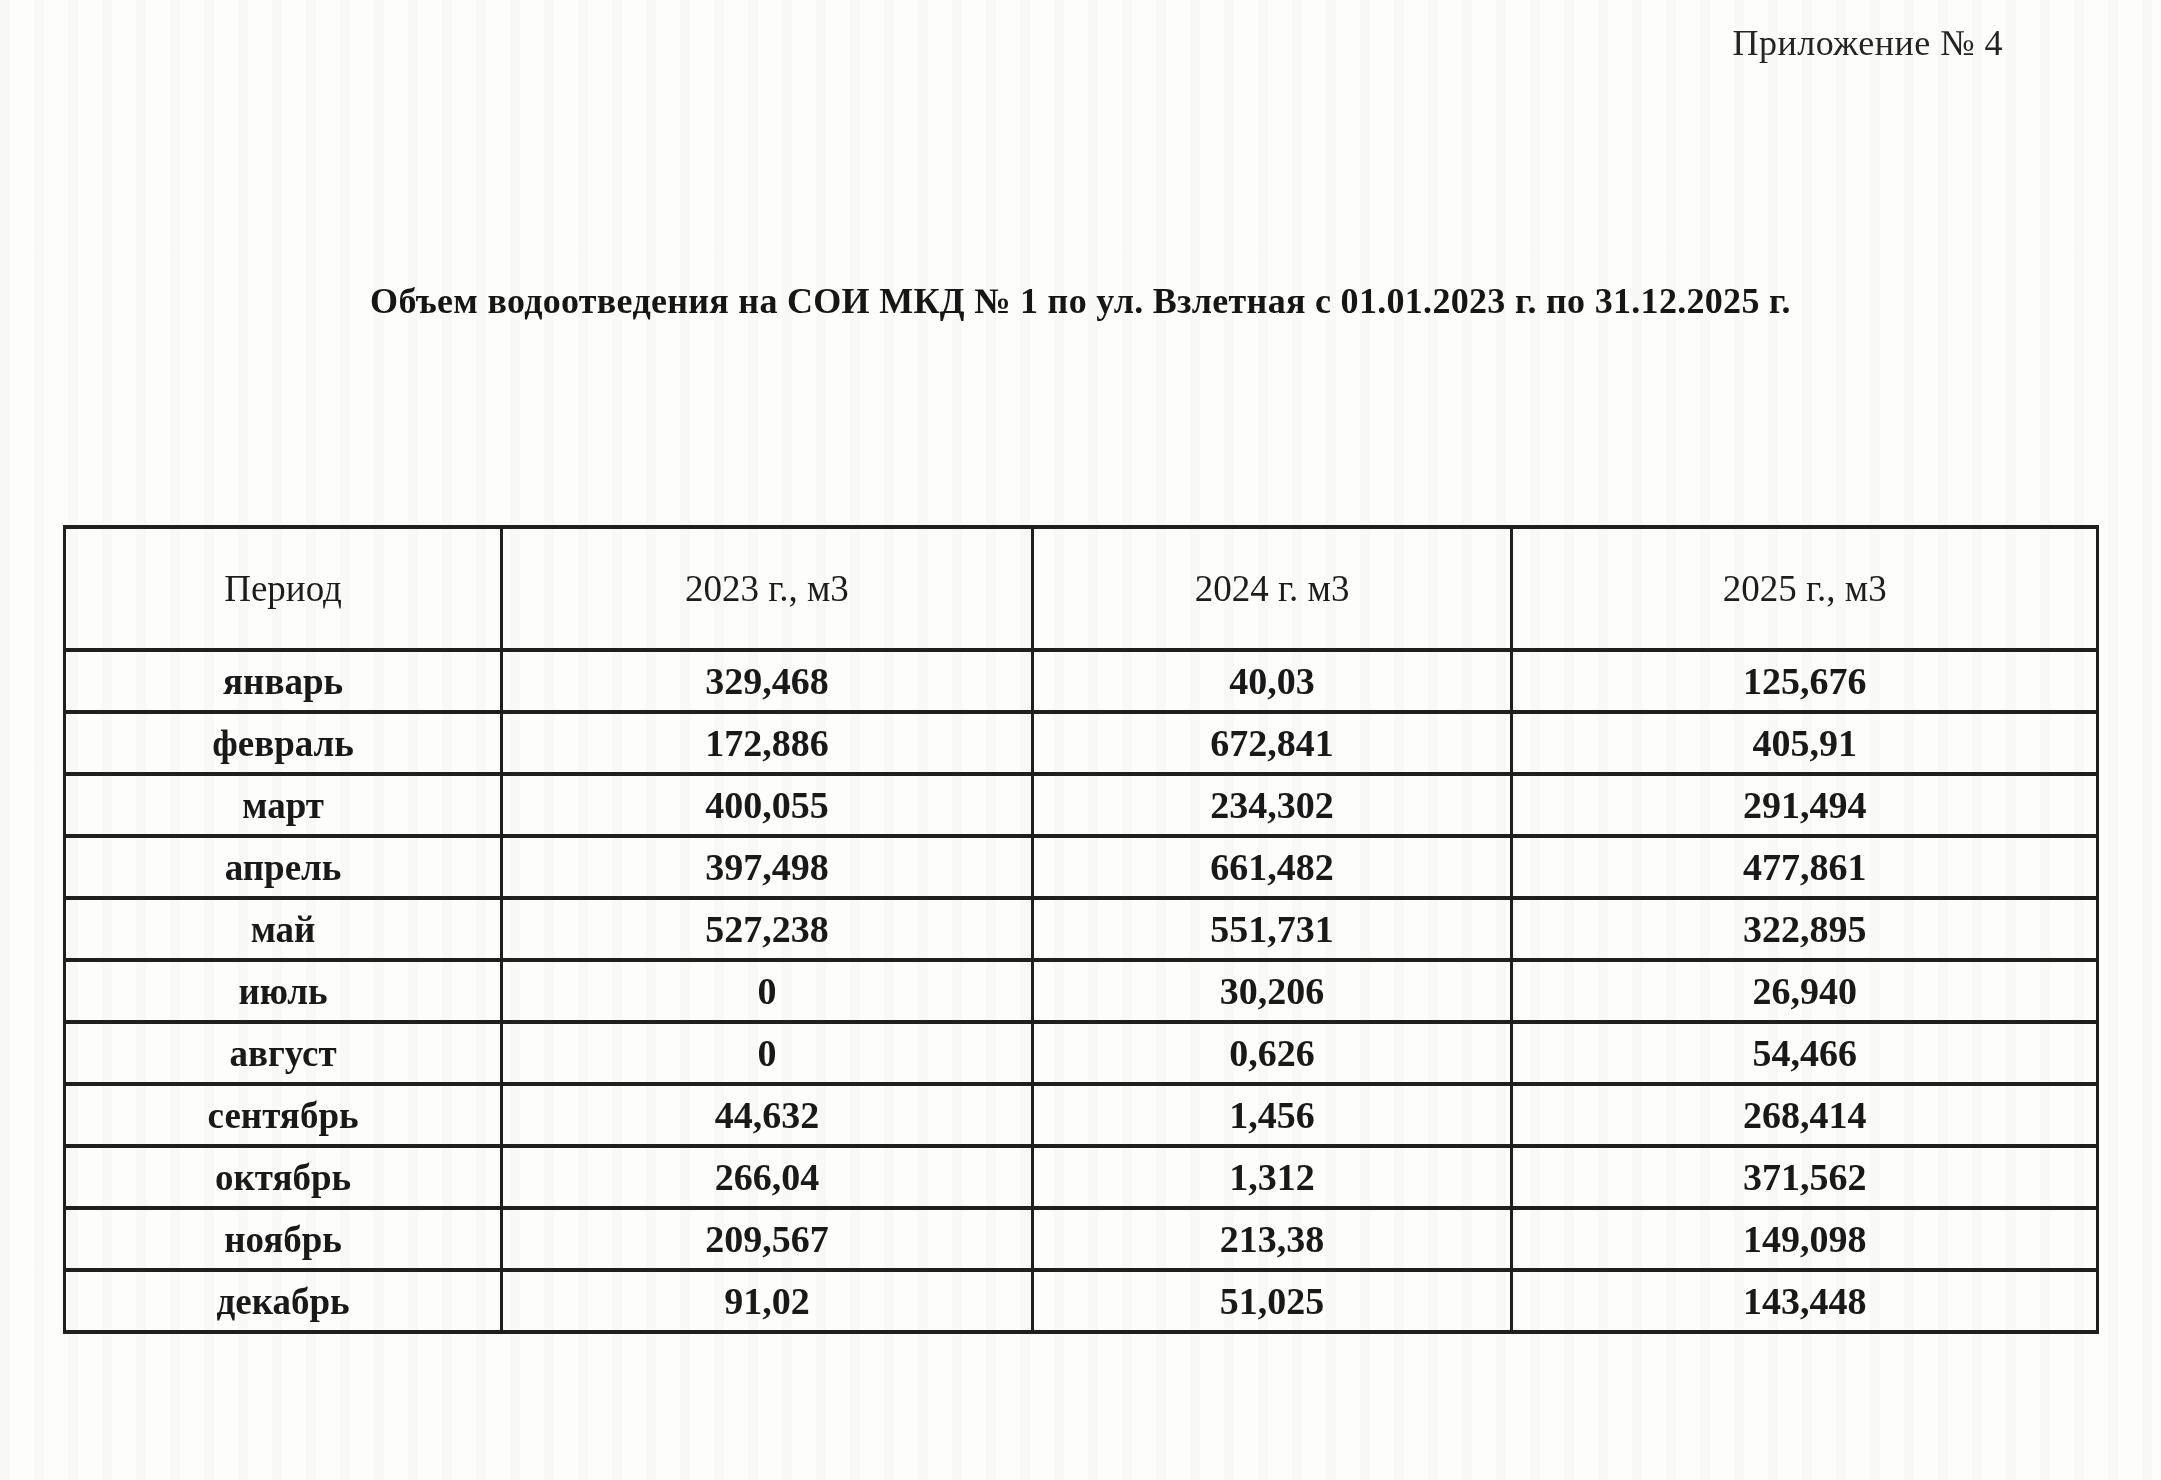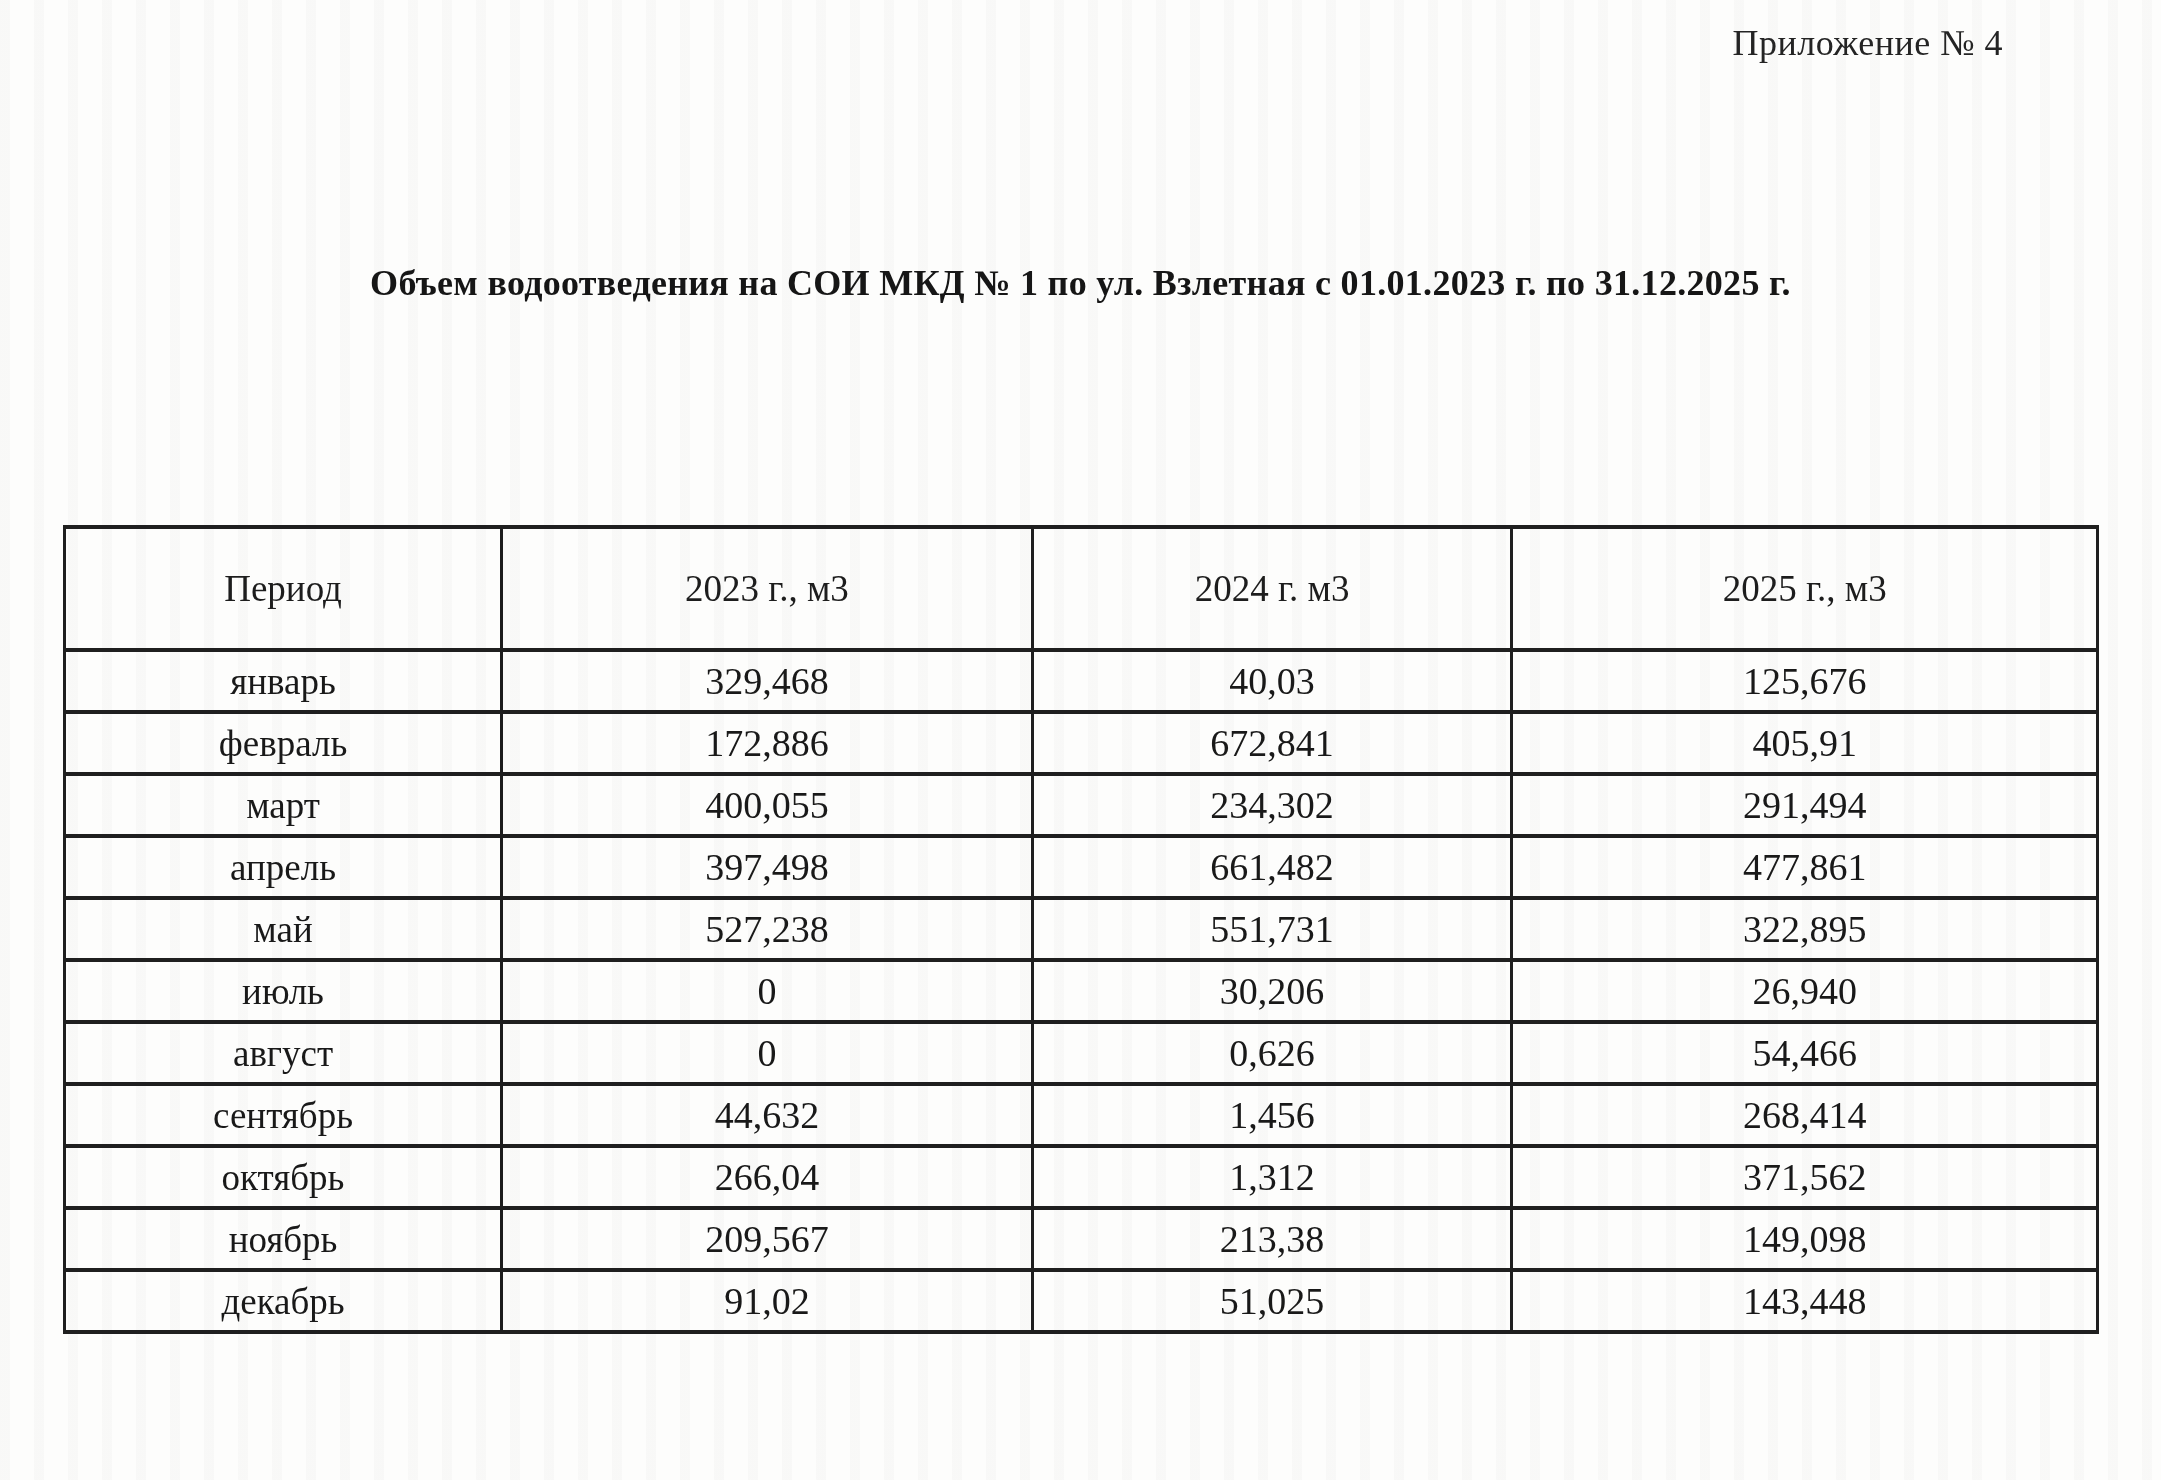--- a/index.html
+++ b/index.html
@@ -24,21 +24,21 @@
     position: absolute;
     top: 22px;
     right: 158px;
     font-size: 36px;
     letter-spacing: 0.5px;
     color: #242424;
     font-family: Liberation Serif, serif;
   }
   .doc-title {
     position: absolute;
-    top: 262px;
+    top: 280px;
     left: 0;
     width: 100%;
     margin: 0;
     text-align: center;
     font-size: 36px;
     font-weight: bold;
     letter-spacing: 0.3px;
     color: #161616;
   }
   table.volume-table {
@@ -68,20 +68,21 @@
   }
   .volume-table thead th {
     height: 119px;
     font-size: 37px;
     color: #1d1d1d;
   }
   .volume-table tbody td {
     height: 58px;
     font-size: 38px;
     color: #191919;
+    font-weight: bold;
   }
   .volume-table tbody td.period {
     font-size: 37px;
   }
 </style>
 </head>
 <body>
 
 <div class="page">
 

